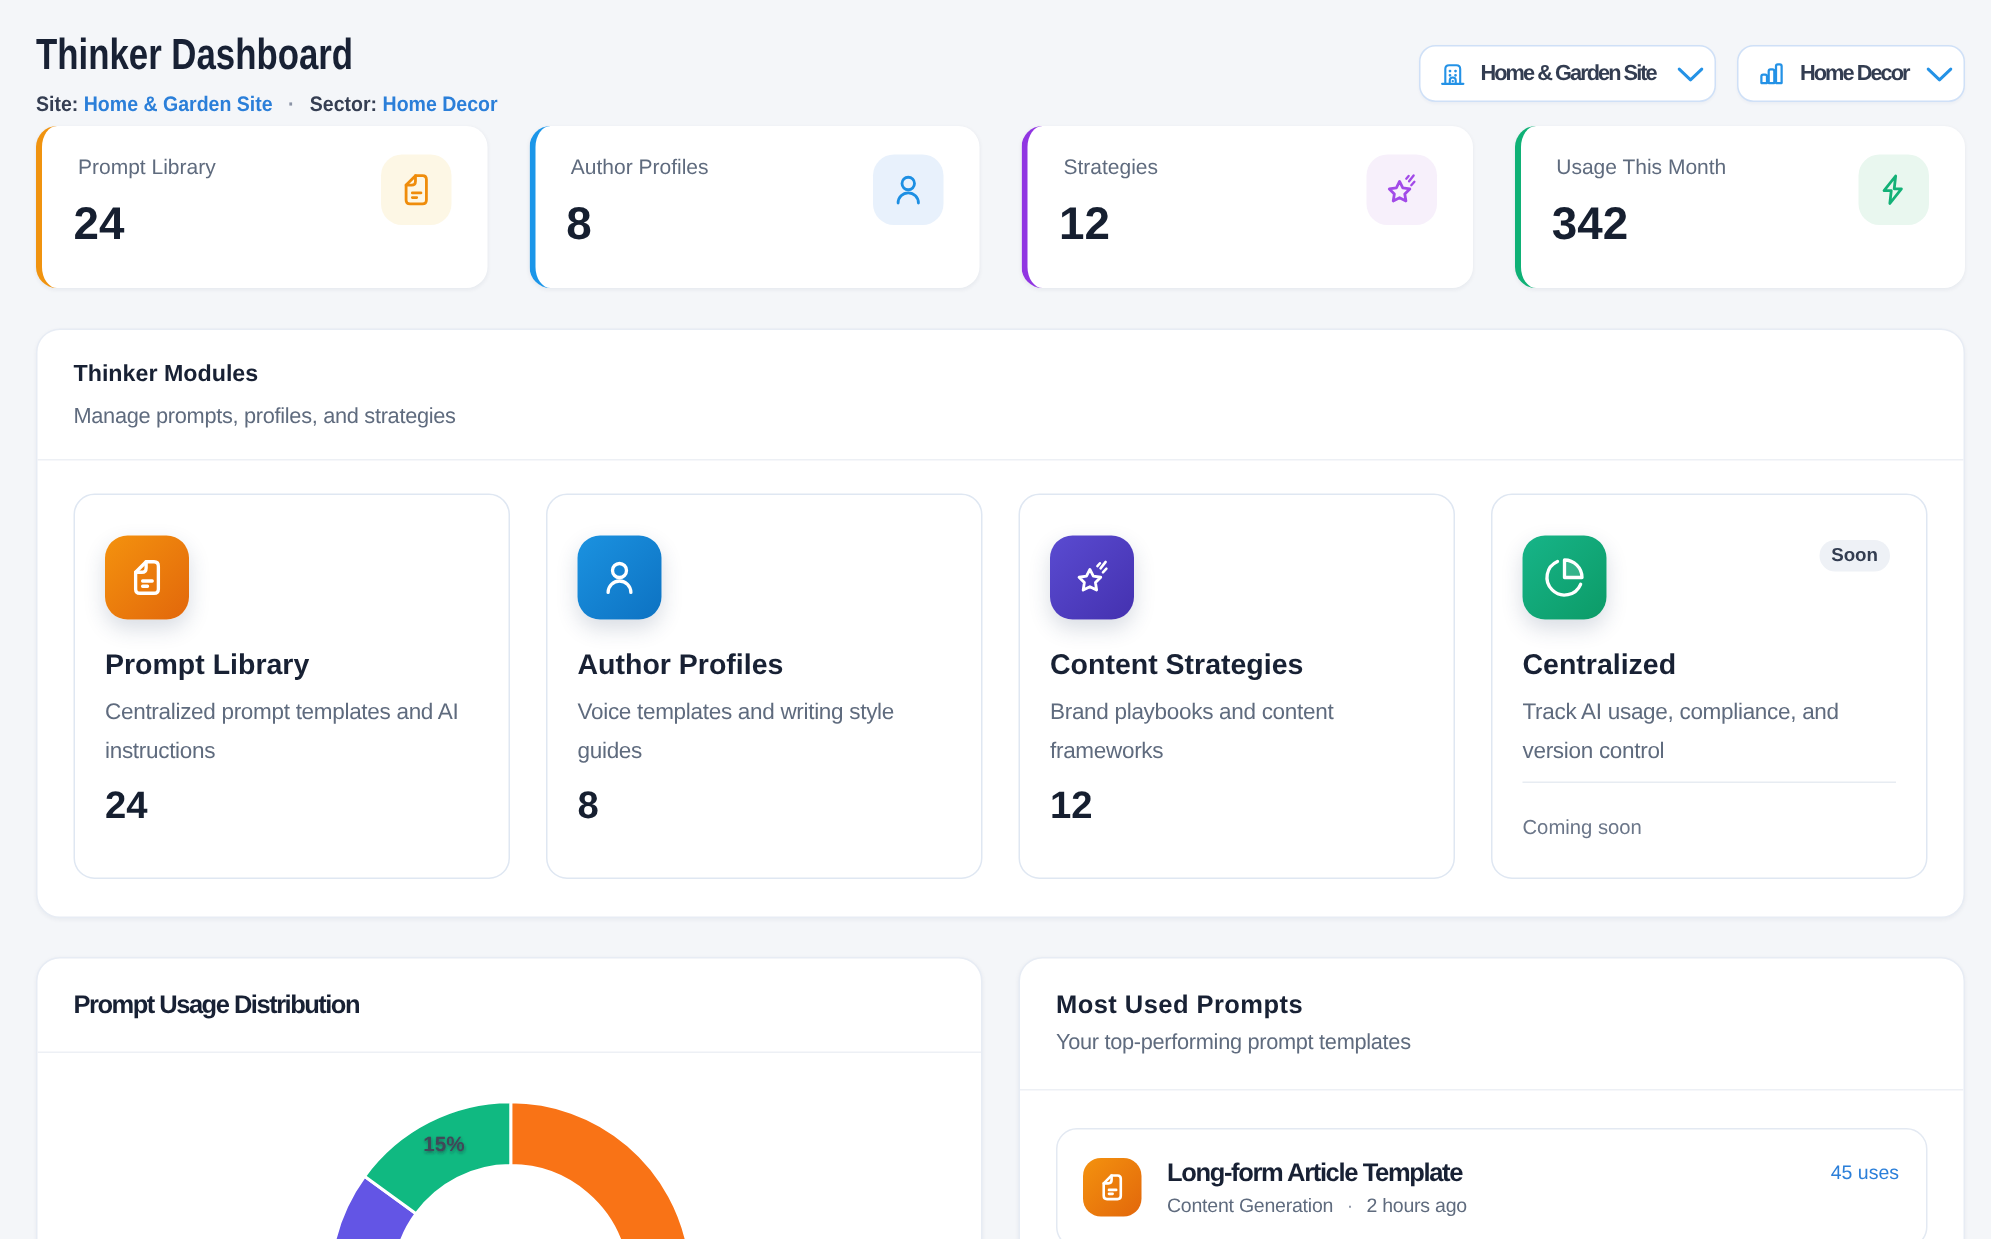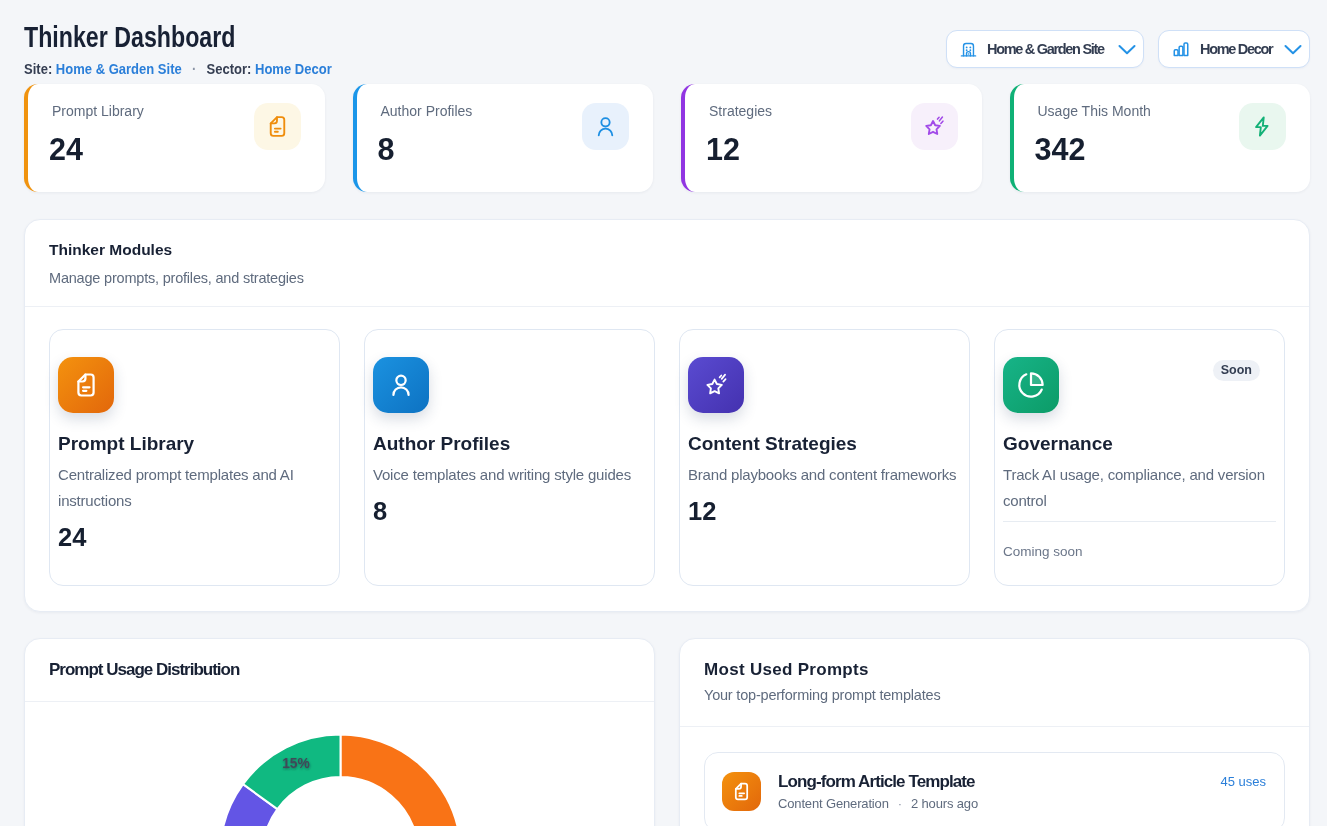--- a/index.html
+++ b/index.html
@@ -54,21 +54,21 @@
   background:#fff; border:1px solid #e7ecf4; border-radius:16px;
   box-shadow:0 1px 3px rgba(25,40,70,0.05);
 }
 .panel-h { padding:22px 24px 0; }
 .panel-h .t { font-size:15.5px; line-height:16px; font-weight:bold; color:#182134; }
 .panel-h .s { font-size:14.5px; line-height:17px; color:#5f6b7e; margin-top:12px; letter-spacing:-0.2px; }
 .panel-h .rule { border-top:1px solid #edf0f5; margin:19px -24px 0; }
 .modules { margin-top:27px; }
 .mod-grid { display:grid; grid-template-columns:repeat(4,1fr); gap:24px; padding:22px 24px 25px; }
 .mod {
-  border:1px solid #dfe7f2; border-radius:14px; padding:27px 8px 24px; height:257px;
+  border:1px solid #dfe7f2; border-radius:14px; padding:27px 20px 24px; height:257px;
   background:#fff; position:relative;
 }
 .mod .icon {
   width:56px; height:56px; border-radius:15px; display:flex; align-items:center;
   justify-content:center; box-shadow:0 6px 14px rgba(40,60,100,0.18);
 }
 .mod h3 { font-size:19px; line-height:19px; font-weight:bold; color:#182134; margin-top:21px; }
 .mod p { font-size:15px; line-height:26px; color:#5f6b7e; margin-top:9px; letter-spacing:-0.2px; }
 .mod .count { font-size:25.5px; line-height:25px; font-weight:bold; color:#161f30; margin-top:11px; }
 .g-orange { background:linear-gradient(135deg,#f4920e,#e2670b); }
@@ -234,21 +234,21 @@
         <div class="count">12</div>
       </div>
       <div class="mod">
         <div class="icon g-green">
           <svg width="28" height="28" viewBox="0 0 24 24" fill="none" stroke="#fff" stroke-width="1.9" stroke-linecap="round" stroke-linejoin="round">
             <path d="M21.21 15.89A10 10 0 1 1 8 2.83"></path>
             <path d="M22 12A10 10 0 0 0 12 2v10z" fill="rgba(255,255,255,0.15)"></path>
           </svg>
         </div>
         <span class="soon">Soon</span>
-        <h3>Governance</h3>
+        <h3>Centralized</h3>
         <p>Track AI usage, compliance, and version control</p>
         <div class="rule2"></div>
         <div class="coming">Coming soon</div>
       </div>
     </div>
   </div>
 
   <div class="bottom">
     <div class="panel bpanel">
       <div class="panel-h">

